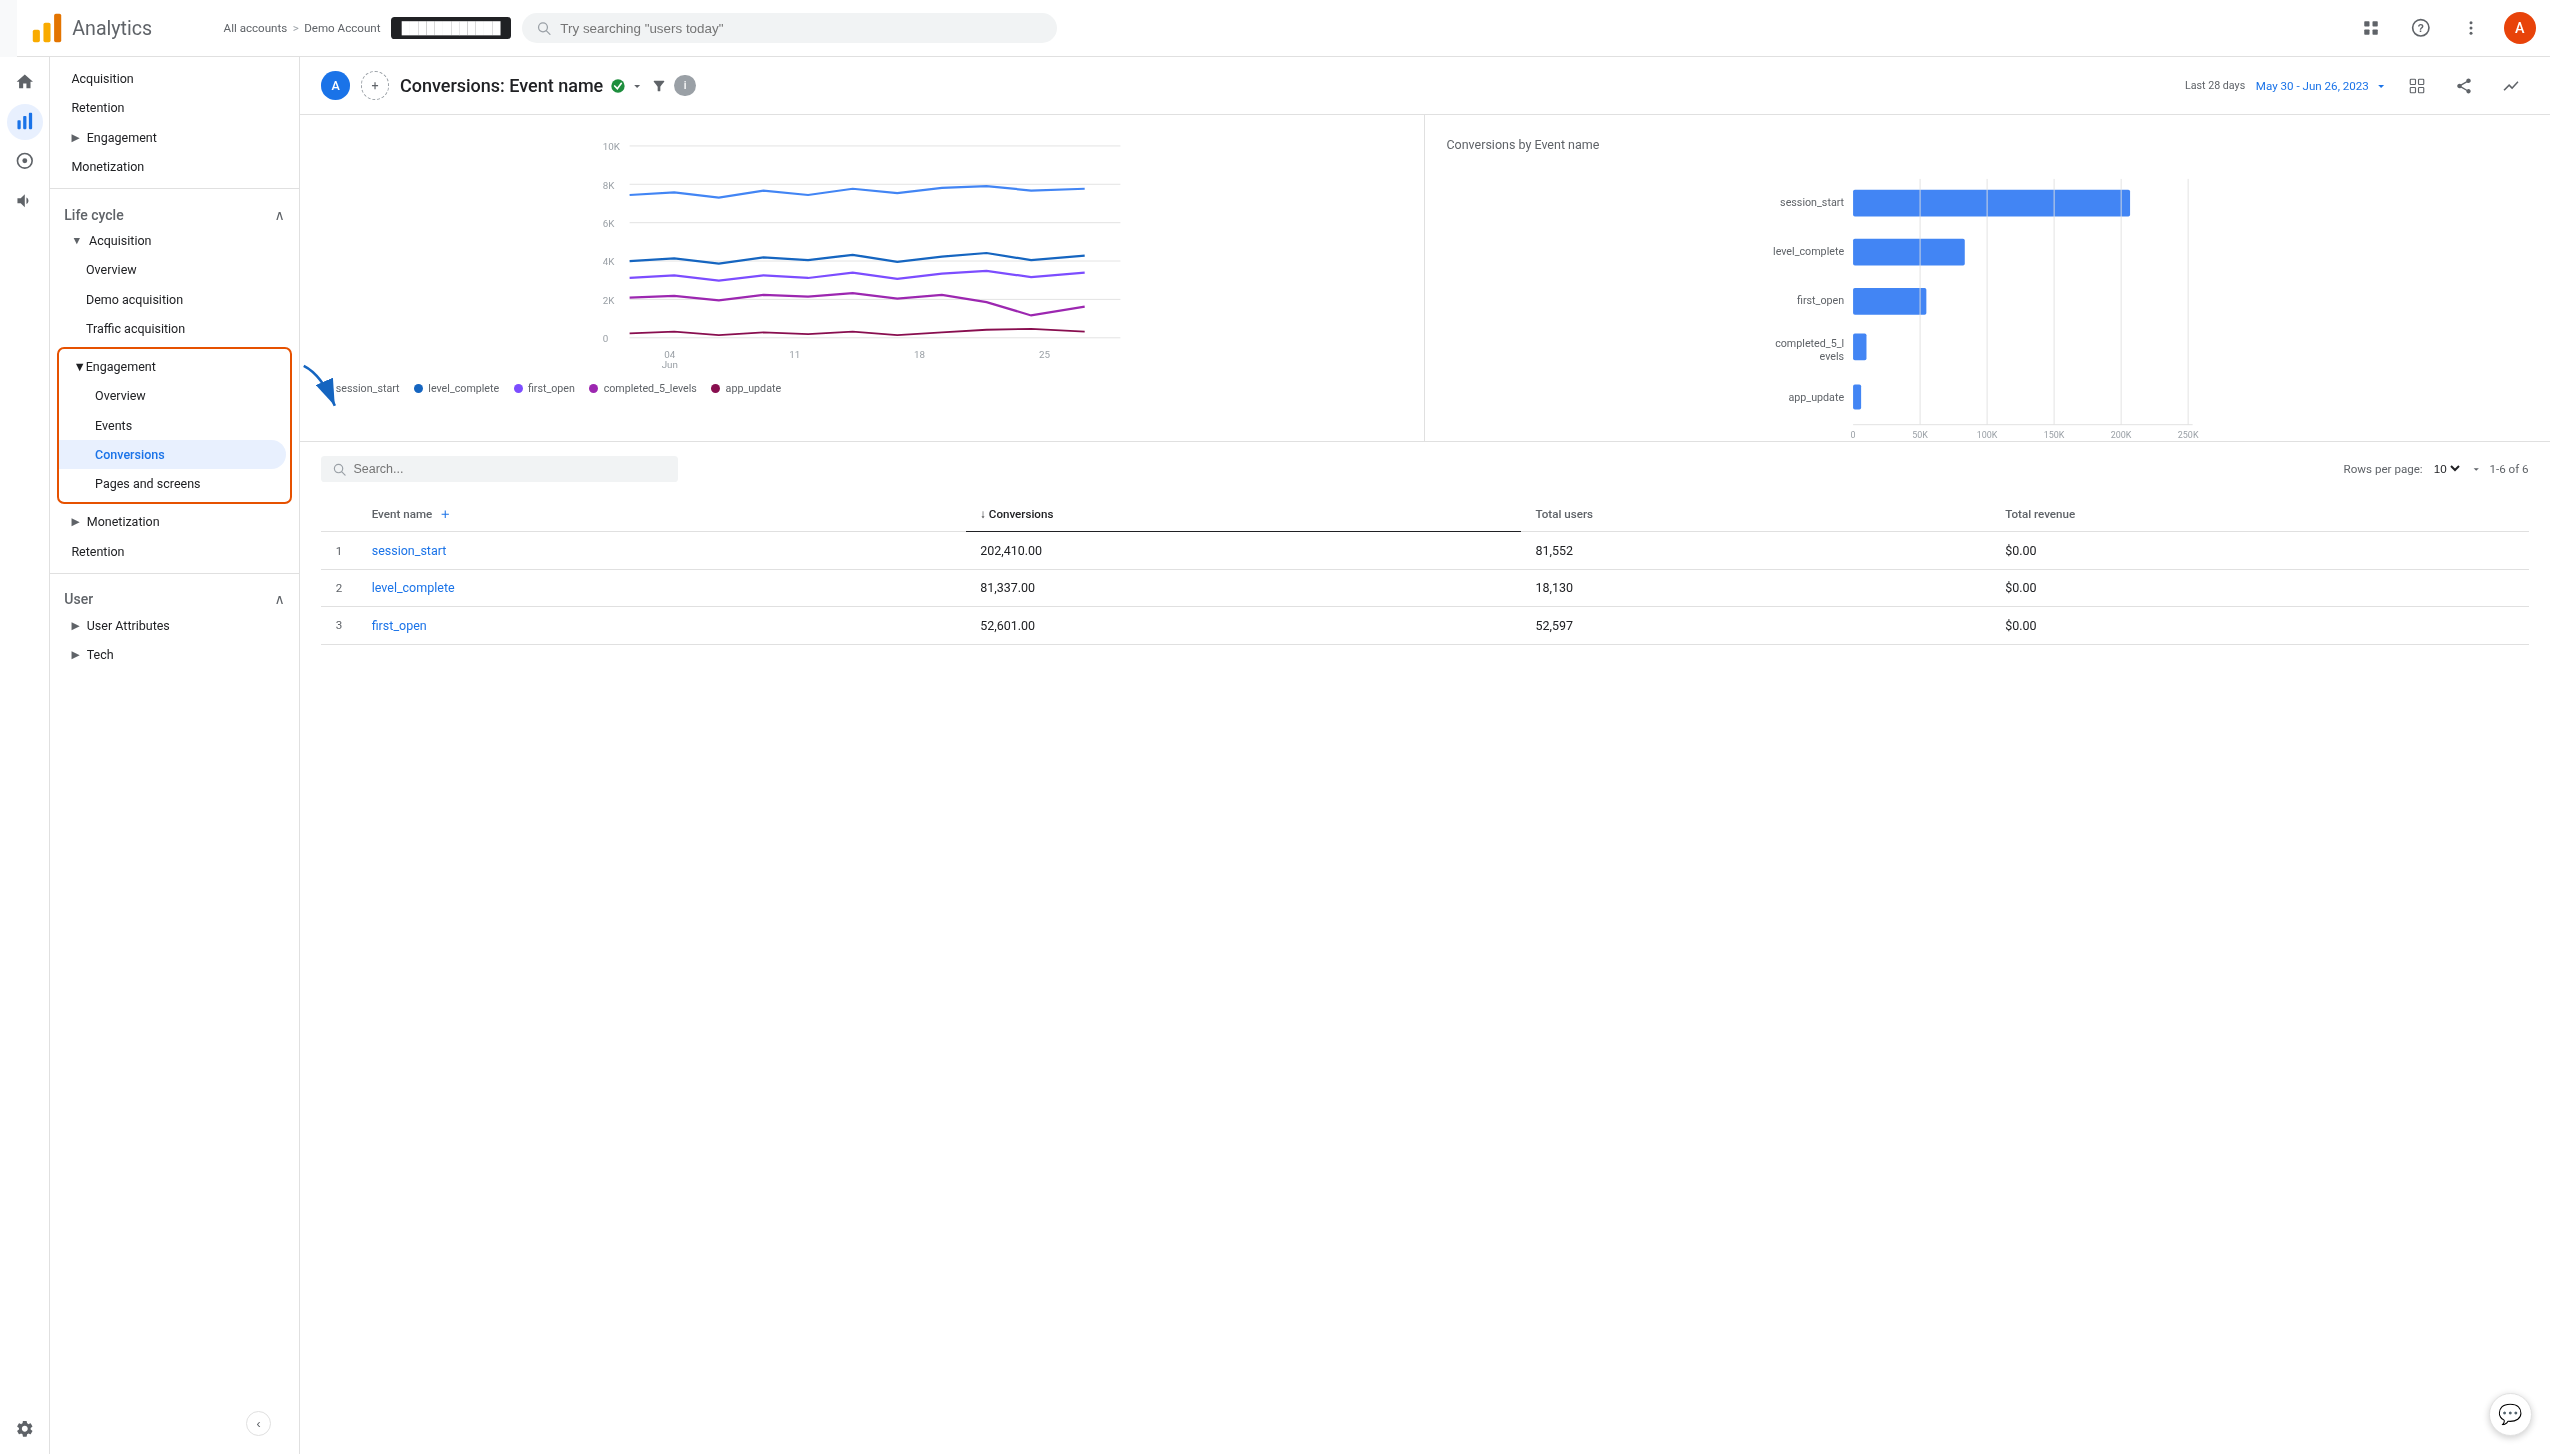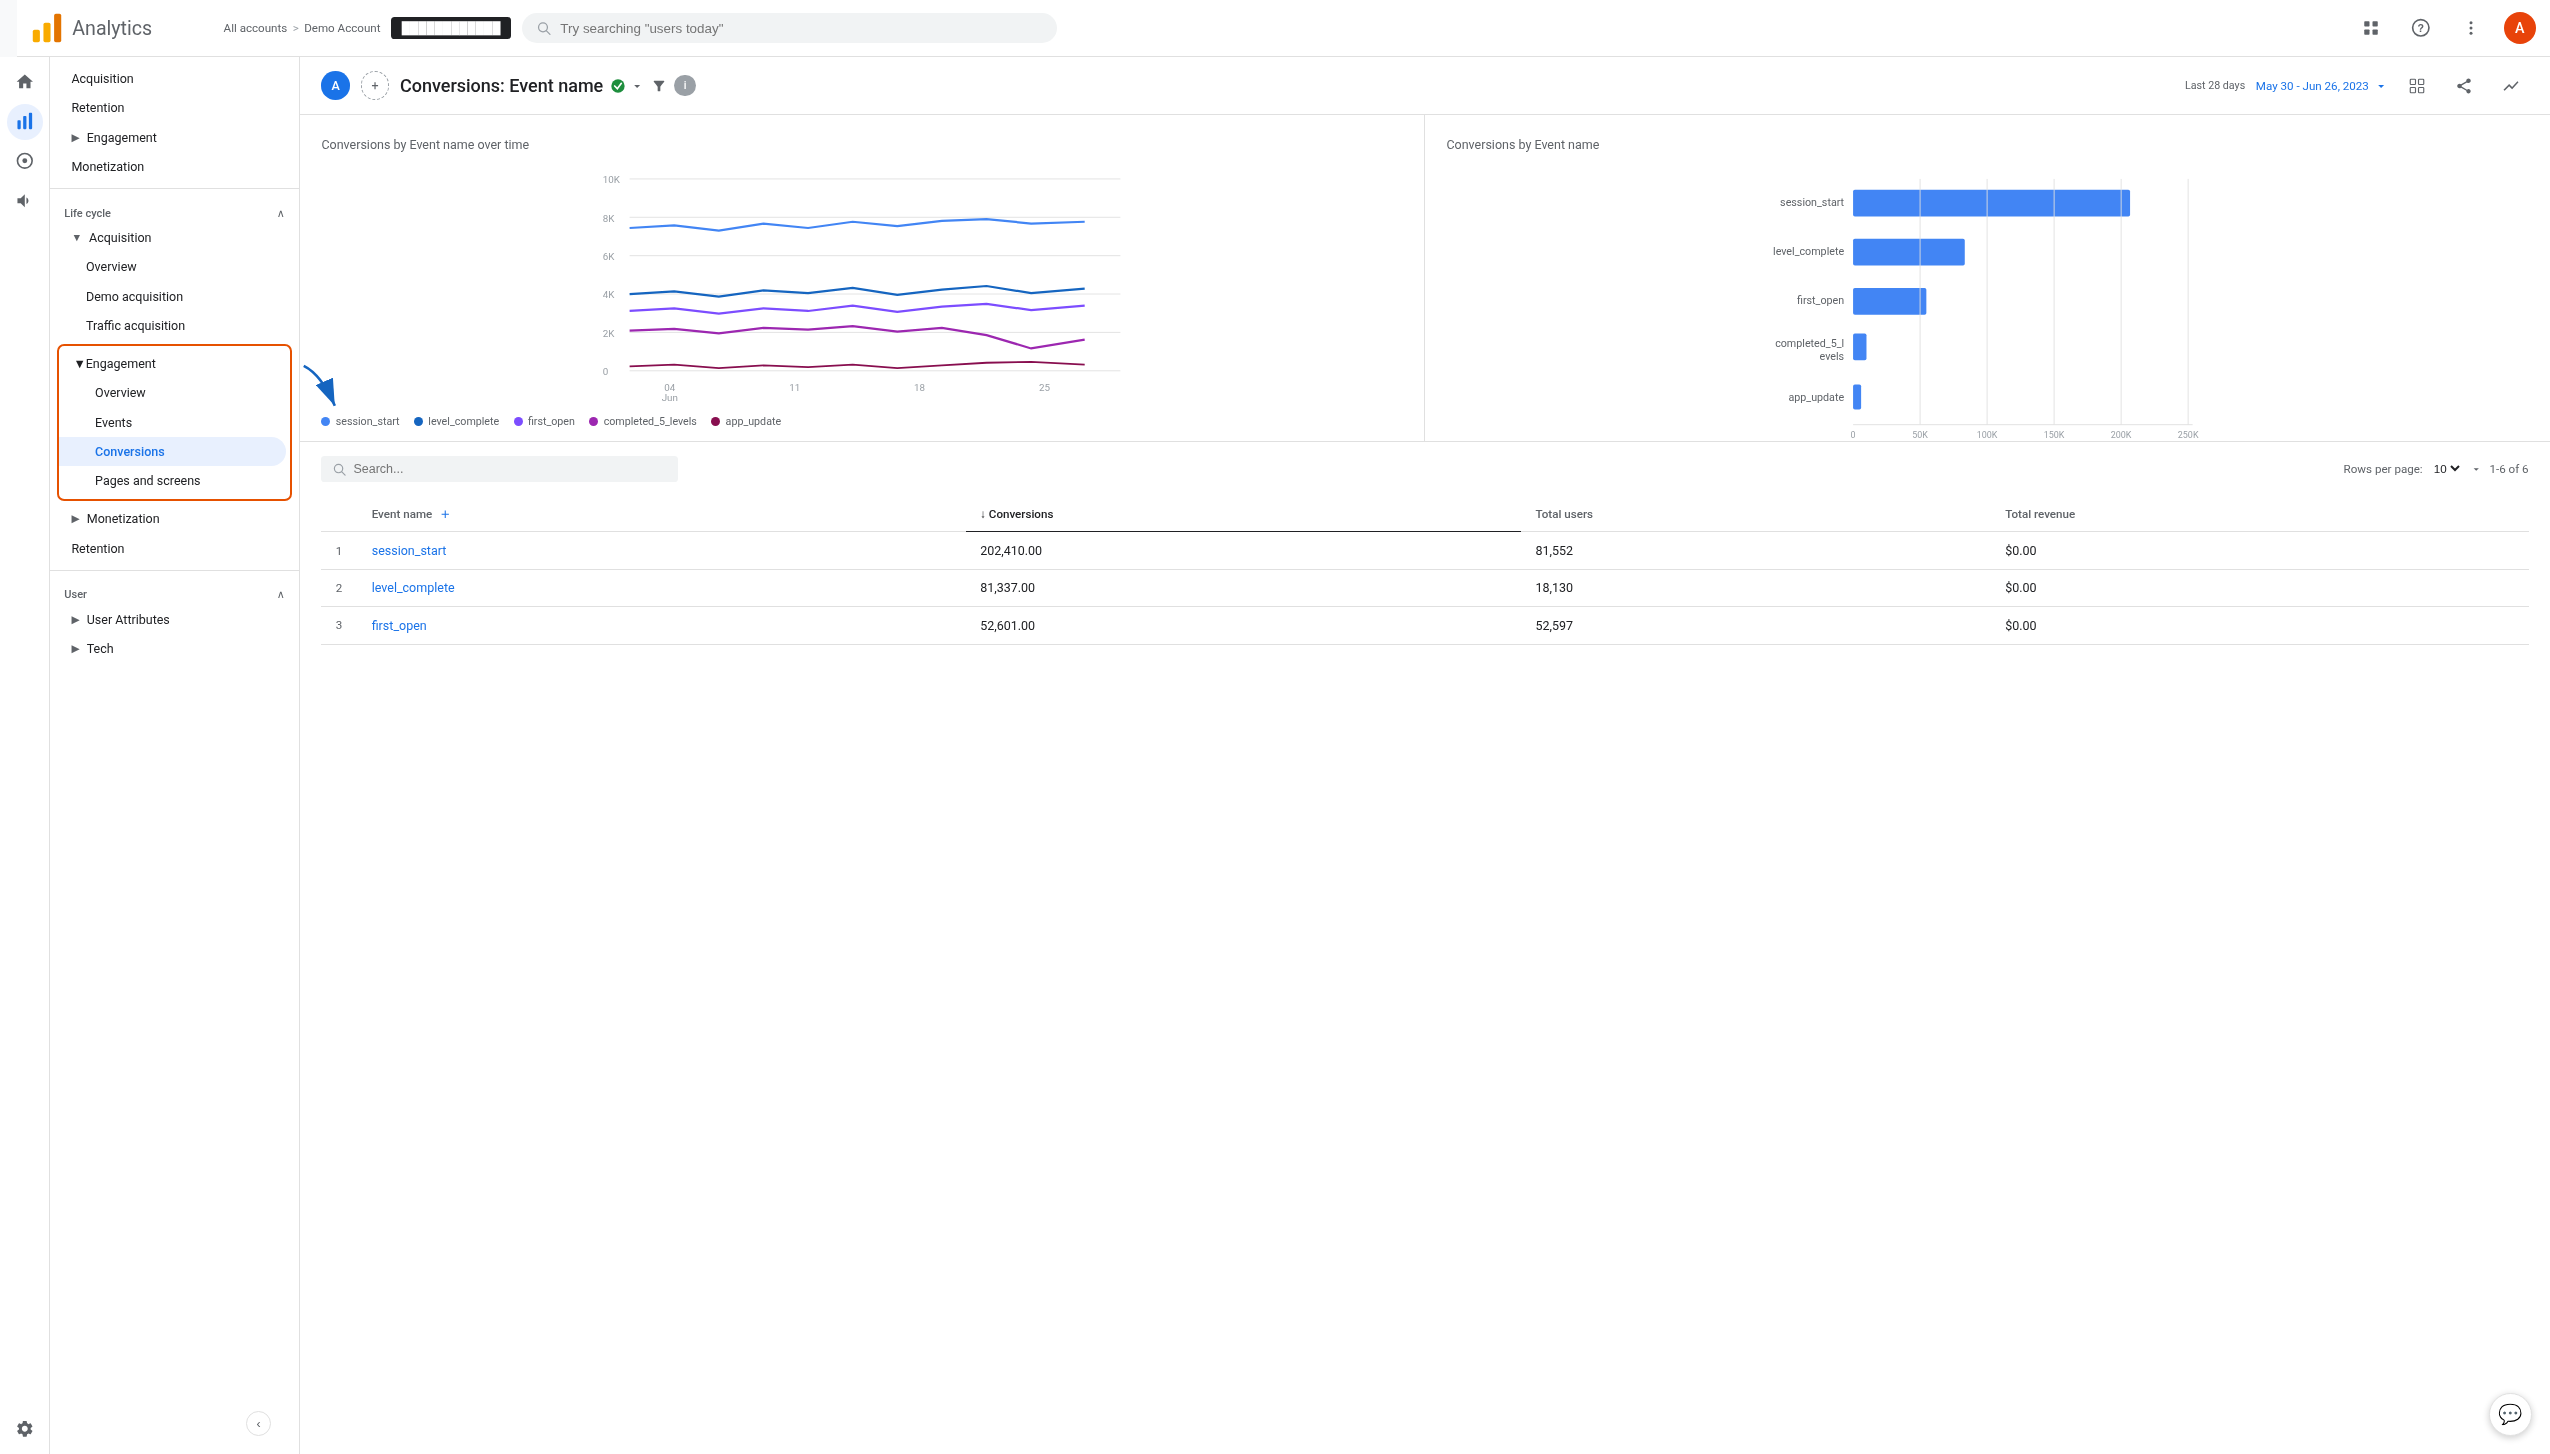--- a/index.html
+++ b/index.html
@@ -26,21 +26,21 @@
     
     .nav-icons { width: 50px; background: #fff; border-right: 0.9px solid #e0e0e0; display: flex; flex-direction: column; align-items: center; padding: 7.1px 0; gap: 3.6px; flex-shrink: 0; }
     .nav-icon-btn { width: 36px; height: 36px; border-radius: 50%; display: flex; align-items: center; justify-content: center; cursor: pointer; color: #5f6368; font-size: 18px; border: none; background: transparent; }
     .nav-icon-btn.active { background: #e8f0fe; color: #1a73e8; }
 
     
     .sidebar { width: 250px; background: #fff; border-right: 0.9px solid #e0e0e0; overflow-y: auto; flex-shrink: 0; padding-bottom: 18px; }
     .sidebar-item { display: flex; align-items: center; padding: 7.1px 14.3px 7.1px 21.4px; cursor: pointer; font-size: 12.5px; color: #202124; border-radius: 0 21.4px 21.4px 0; margin-right: 10.7px; }
     .sidebar-item .expand-icon { margin-right: 7.1px; font-size: 10.7px; color: #5f6368; }
     .sidebar-subitem { padding: 7.1px 14.3px 7.1px 36px; cursor: pointer; font-size: 12.5px; color: #202124; border-radius: 0 21.4px 21.4px 0; margin-right: 10.7px; }
-    .sidebar-section-header { display: flex; align-items: center; justify-content: space-between; padding: 10.7px 14.3px 3.6px 14.3px; font-size: 11px; color: #5f6368; font-weight: 500; cursor: pointer; }
+    .sidebar-section-header { display: flex; align-items: center; justify-content: space-between; padding: 10.7px 14.3px 3.6px 14.3px; font-size: 14px; color: #5f6368; font-weight: 500; cursor: pointer; }
     .sidebar-divider { height: 0.9px; background: #e0e0e0; margin: 7.1px 0; }
     .sidebar-collapse-btn { position: absolute; bottom: 18px; left: 196px; width: 25px; height: 25px; border-radius: 50%; background: #fff; border: 0.9px solid #e0e0e0; display: flex; align-items: center; justify-content: center; cursor: pointer; color: #5f6368; font-size: 12.5px; }
 
     
     .engagement-section { border: 2.2px solid #e65100; border-radius: 7.1px; margin: 3.6px 7.1px; padding: 3.6px 0; }
     .engagement-header { display: flex; align-items: center; padding: 7.1px 14.3px; cursor: pointer; font-size: 12.5px; color: #202124; }
     .engagement-subitem { padding: 7.1px 14.3px 7.1px 36px; cursor: pointer; font-size: 12.5px; color: #202124; }
     .engagement-subitem.active { color: #1a73e8; font-weight: 500; background: #e8f0fe; border-radius: 0 21.4px 21.4px 0; margin-right: 3.6px; }
 
     
@@ -322,21 +322,20 @@
             <svg width="18" height="18" viewBox="0 0 24 24" fill="#5f6368">
               <path d="M3.5 18.49l6-6.01 4 4L22 6.92l-1.41-1.41-7.09 7.97-4-4L2 16.99z"></path>
             </svg>
           </button>
         </div>
       </div>
 
       <div class="charts-section">
 
         <div class="chart-panel">
-          <div class="chart-title">Conversions by Event name over time</div>
           <div class="line-chart">
             <svg width="100%" height="232" viewBox="0 0 580 260" style="font-size:14px">
 
               <text x="0" y="15" font-size="11" fill="#9aa0a6">10K</text>
               <text x="0" y="58" font-size="11" fill="#9aa0a6">8K</text>
               <text x="0" y="101" font-size="11" fill="#9aa0a6">6K</text>
               <text x="0" y="144" font-size="11" fill="#9aa0a6">4K</text>
               <text x="0" y="187" font-size="11" fill="#9aa0a6">2K</text>
               <text x="0" y="230" font-size="11" fill="#9aa0a6">0</text>
 

